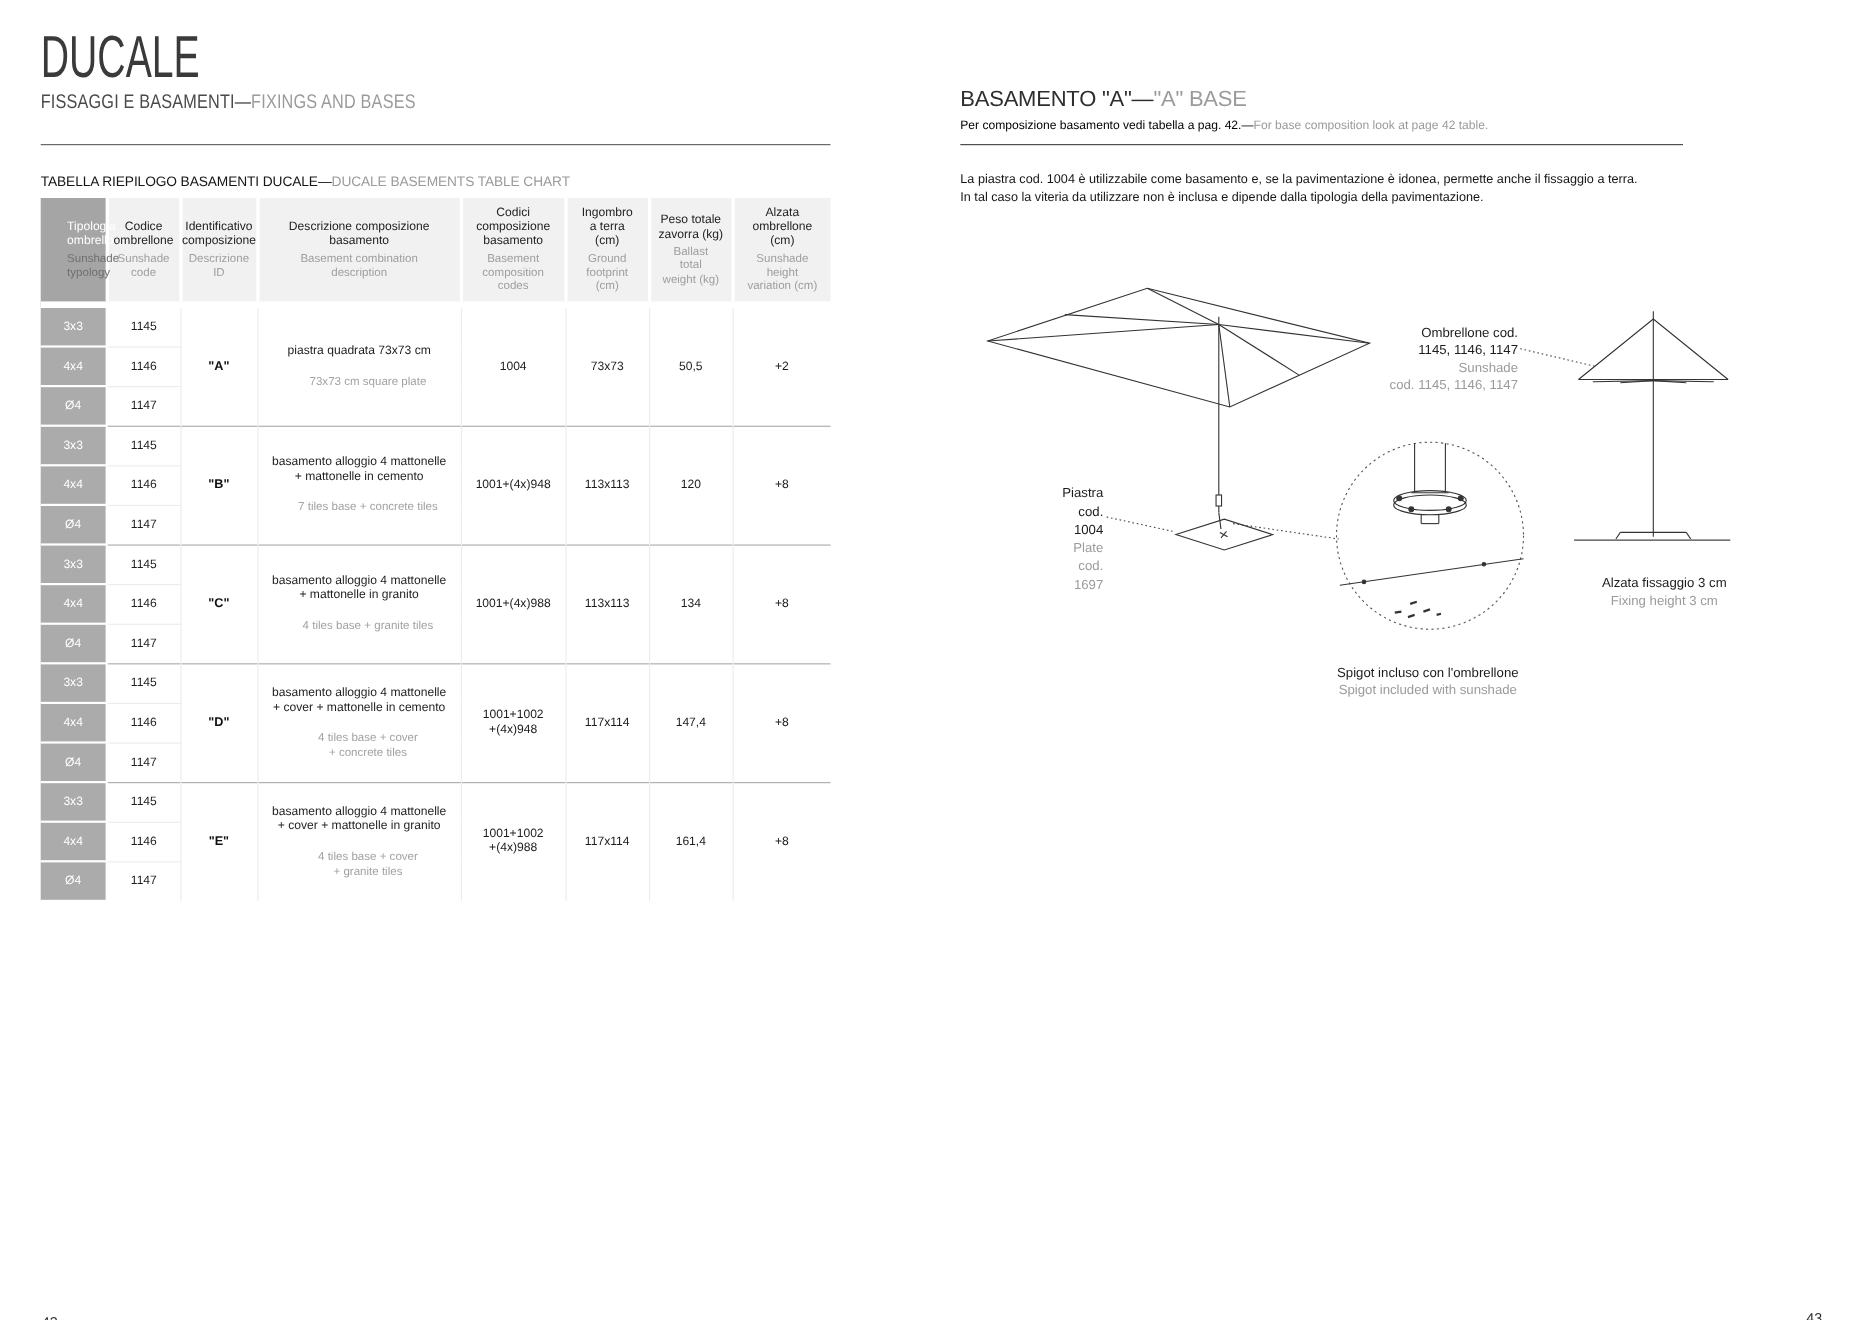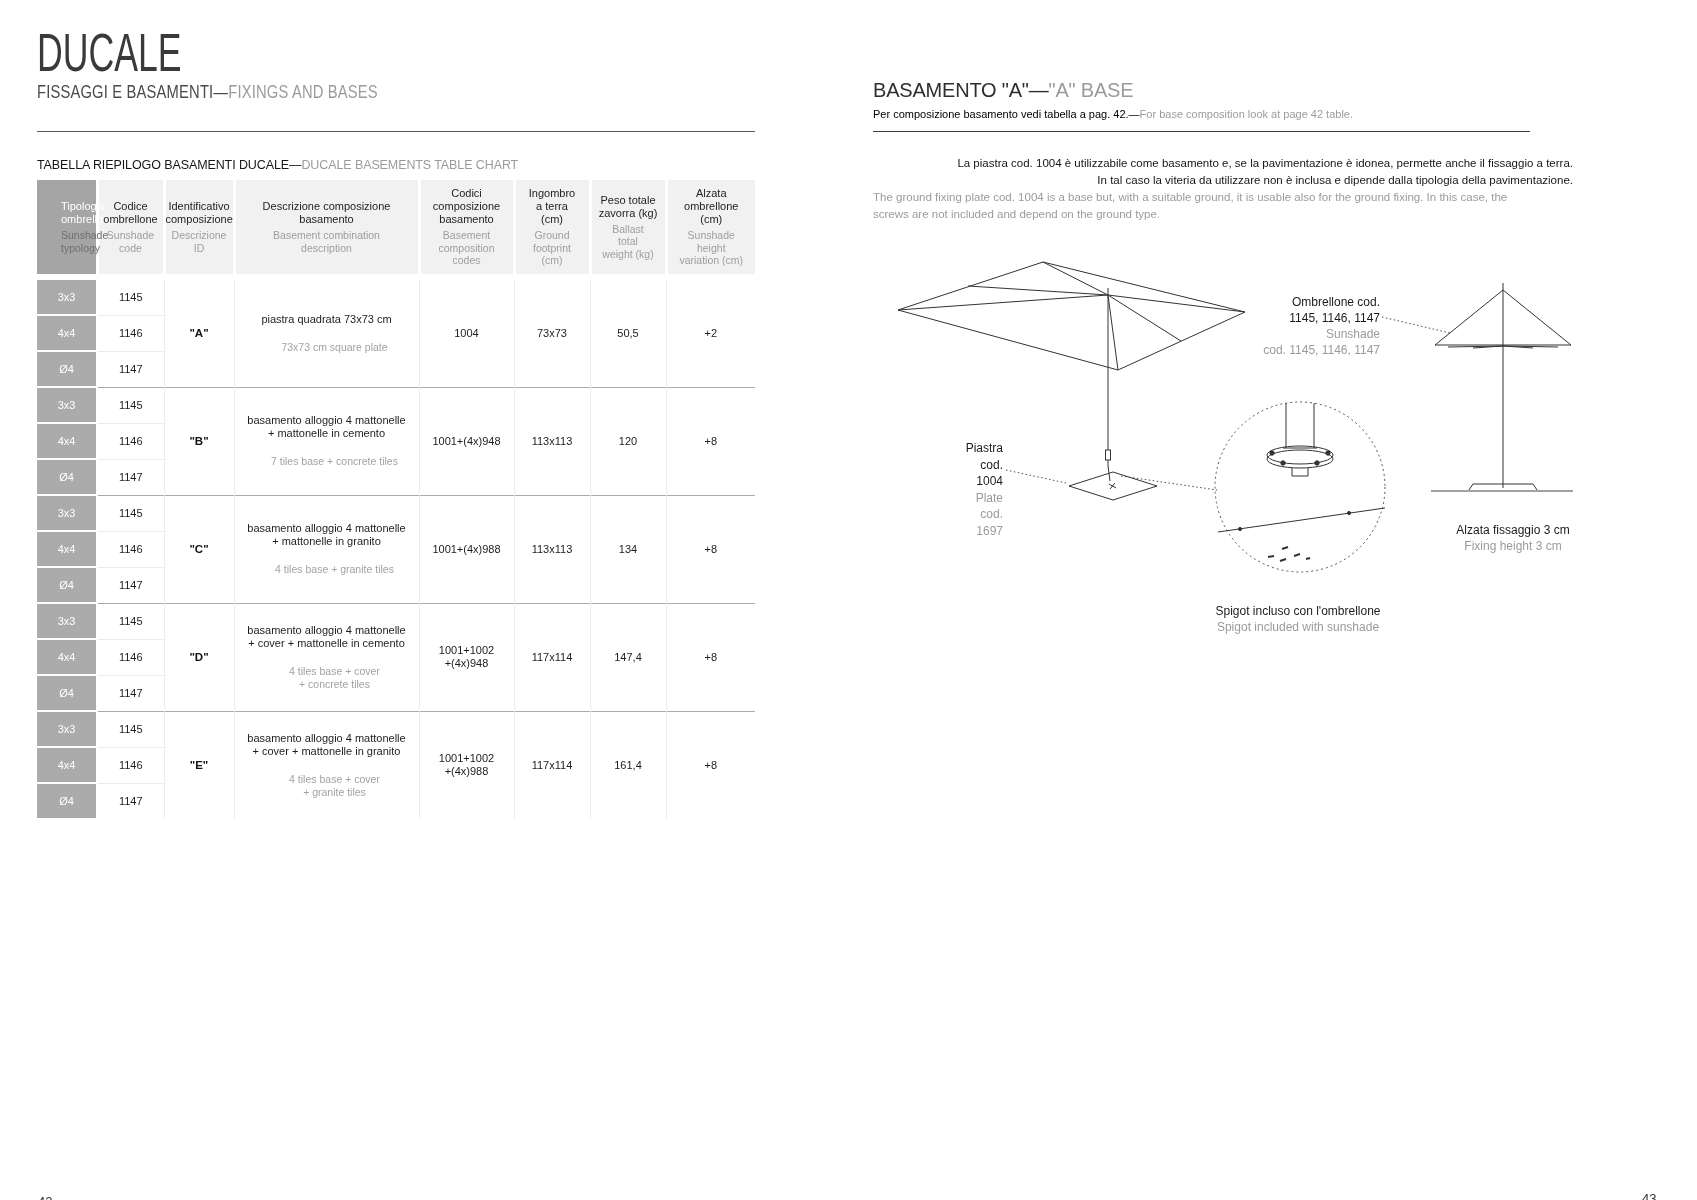--- a/index.html
+++ b/index.html
@@ -56,21 +56,21 @@
   .pn-left { left:38px; top:1146px; }
   .pn-right { left:1642px; top:1143px; }
 
   
   .page-right { position:absolute; left:873px; top:75px; width:700px; }
   .r-heading { position:absolute; left:0; top:4px; font-size:20px; color:#2e2e2e; white-space:nowrap; letter-spacing:-.2px; }
   .r-note { position:absolute; left:0; top:33px; font-size:11px; color:#000; white-space:nowrap; }
   .r-note .n-it { font-weight:normal; }
   .rule-right { position:absolute; left:0; top:56px; width:657px; border-top:1px solid #3c3c3c; }
   .r-para { position:absolute; left:0; top:80px; width:700px; font-size:11.5px; line-height:17px; }
-  .r-para .p-it { color:#161616;text-align:right; }
+  .r-para .p-it { color:#161616; }
   .r-para .p-en { color:#9b9b9b; }
 
   
   .drawing { position:absolute; left:873px; top:250px; width:800px; height:380px; }
   .drawing svg { position:absolute; left:0; top:0; }
   .dw-label { position:absolute; font-size:12px; line-height:16px; }
   .lbl-umbrella-code { left:307px; top:20px; width:200px; text-align:right; }
   .lbl-plate { left:30px; top:166px; width:100px; text-align:right; line-height:16.5px; }
   .lbl-fixing { left:545px; top:248px; width:190px; text-align:center; }
   .lbl-spigot { left:295px; top:329px; width:260px; text-align:center; }
@@ -287,22 +287,20 @@
   <div class="r-heading">
     <span>BASAMENTO "A"</span><span>—</span><span class="gray">"A" BASE</span>
   </div>
   <div class="r-note">
     <span class="n-it">Per composizione basamento vedi tabella a pag. 42.</span><span>—</span><span class="gray">For base composition look at page 42 table.</span>
   </div>
   <div class="rule-right"></div>
   <div class="r-para">
     <div class="p-it pre">La piastra cod. 1004 è utilizzabile come basamento e, se la pavimentazione è idonea, permette anche il fissaggio a terra.
 In tal caso la viteria da utilizzare non è inclusa e dipende dalla tipologia della pavimentazione.</div>
-    <div class="p-en pre">The ground fixing plate cod. 1004 is a base but, with a suitable ground, it is usable also for the ground fixing. In this case, the
-screws are not included and depend on the ground type.</div>
   </div>
 </div>
 
 <div class="drawing">
   <svg width="800" height="380" viewBox="0 0 800 380" fill="none" stroke="#333333" stroke-width="1">
 
     <g>
       <polygon points="25,60 170,12 372,62 245,120"></polygon>
       <line x1="235" y1="45" x2="25" y2="60"></line>
       <line x1="235" y1="45" x2="170" y2="12"></line>

